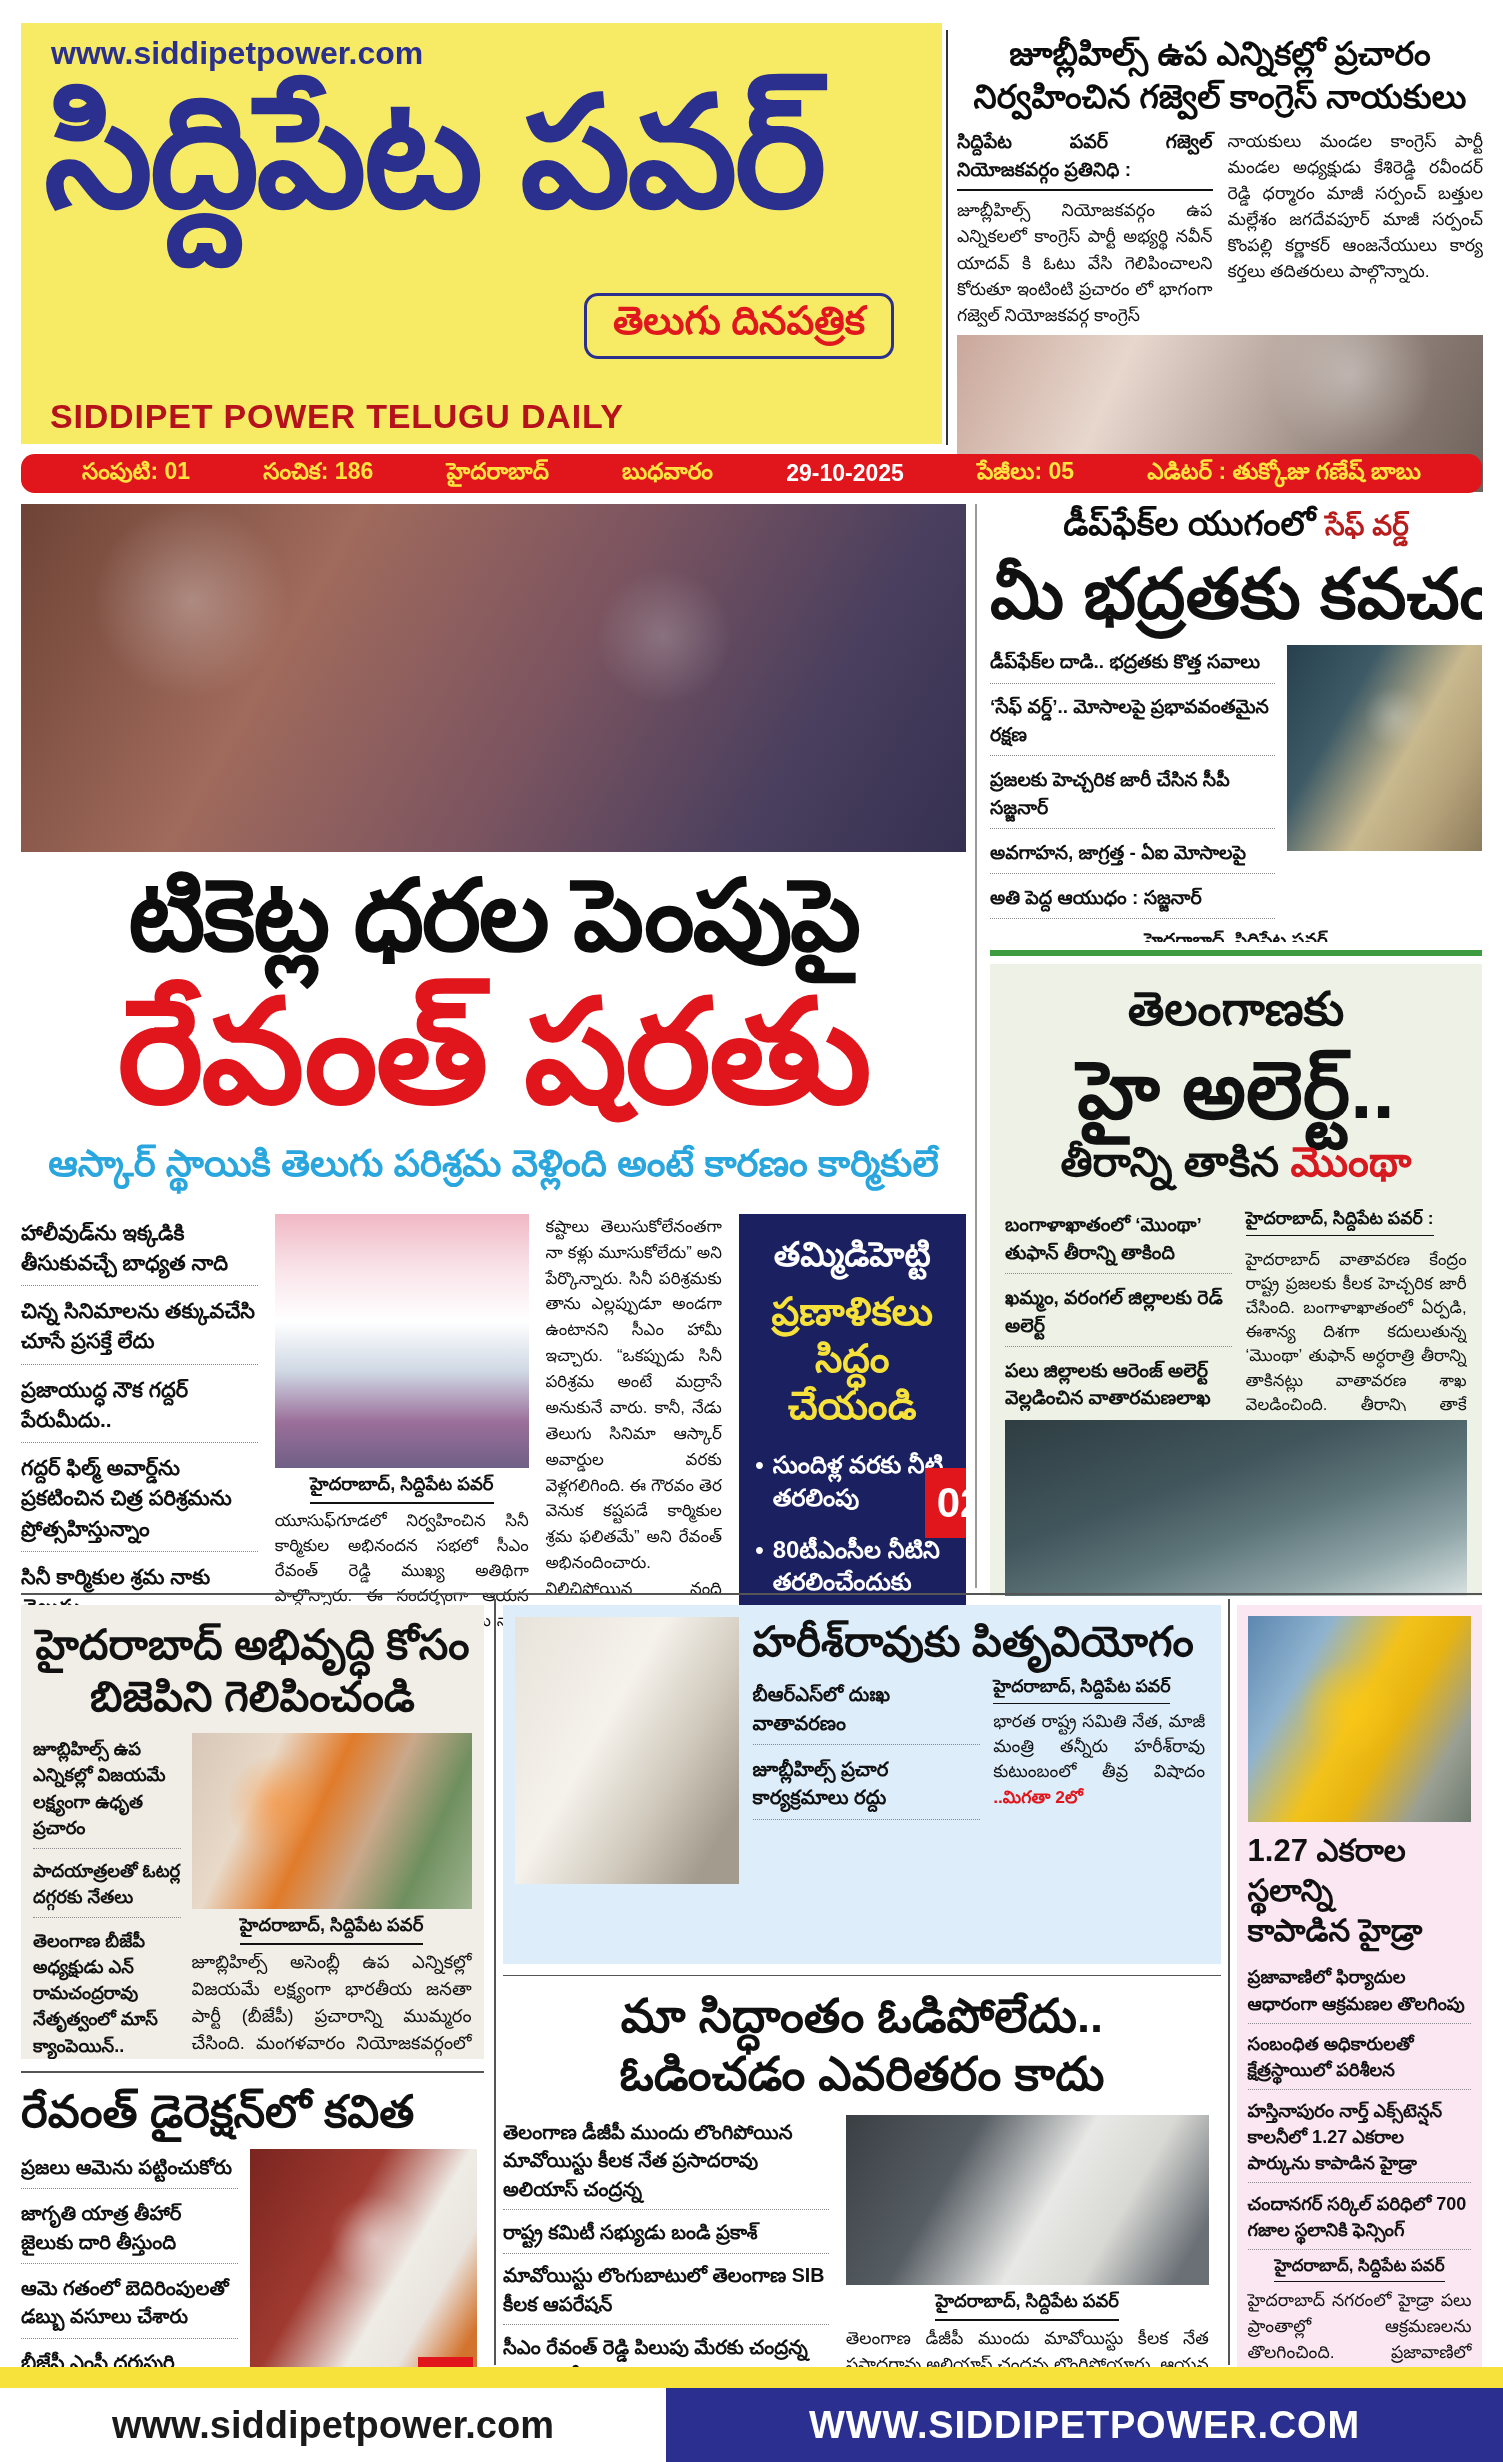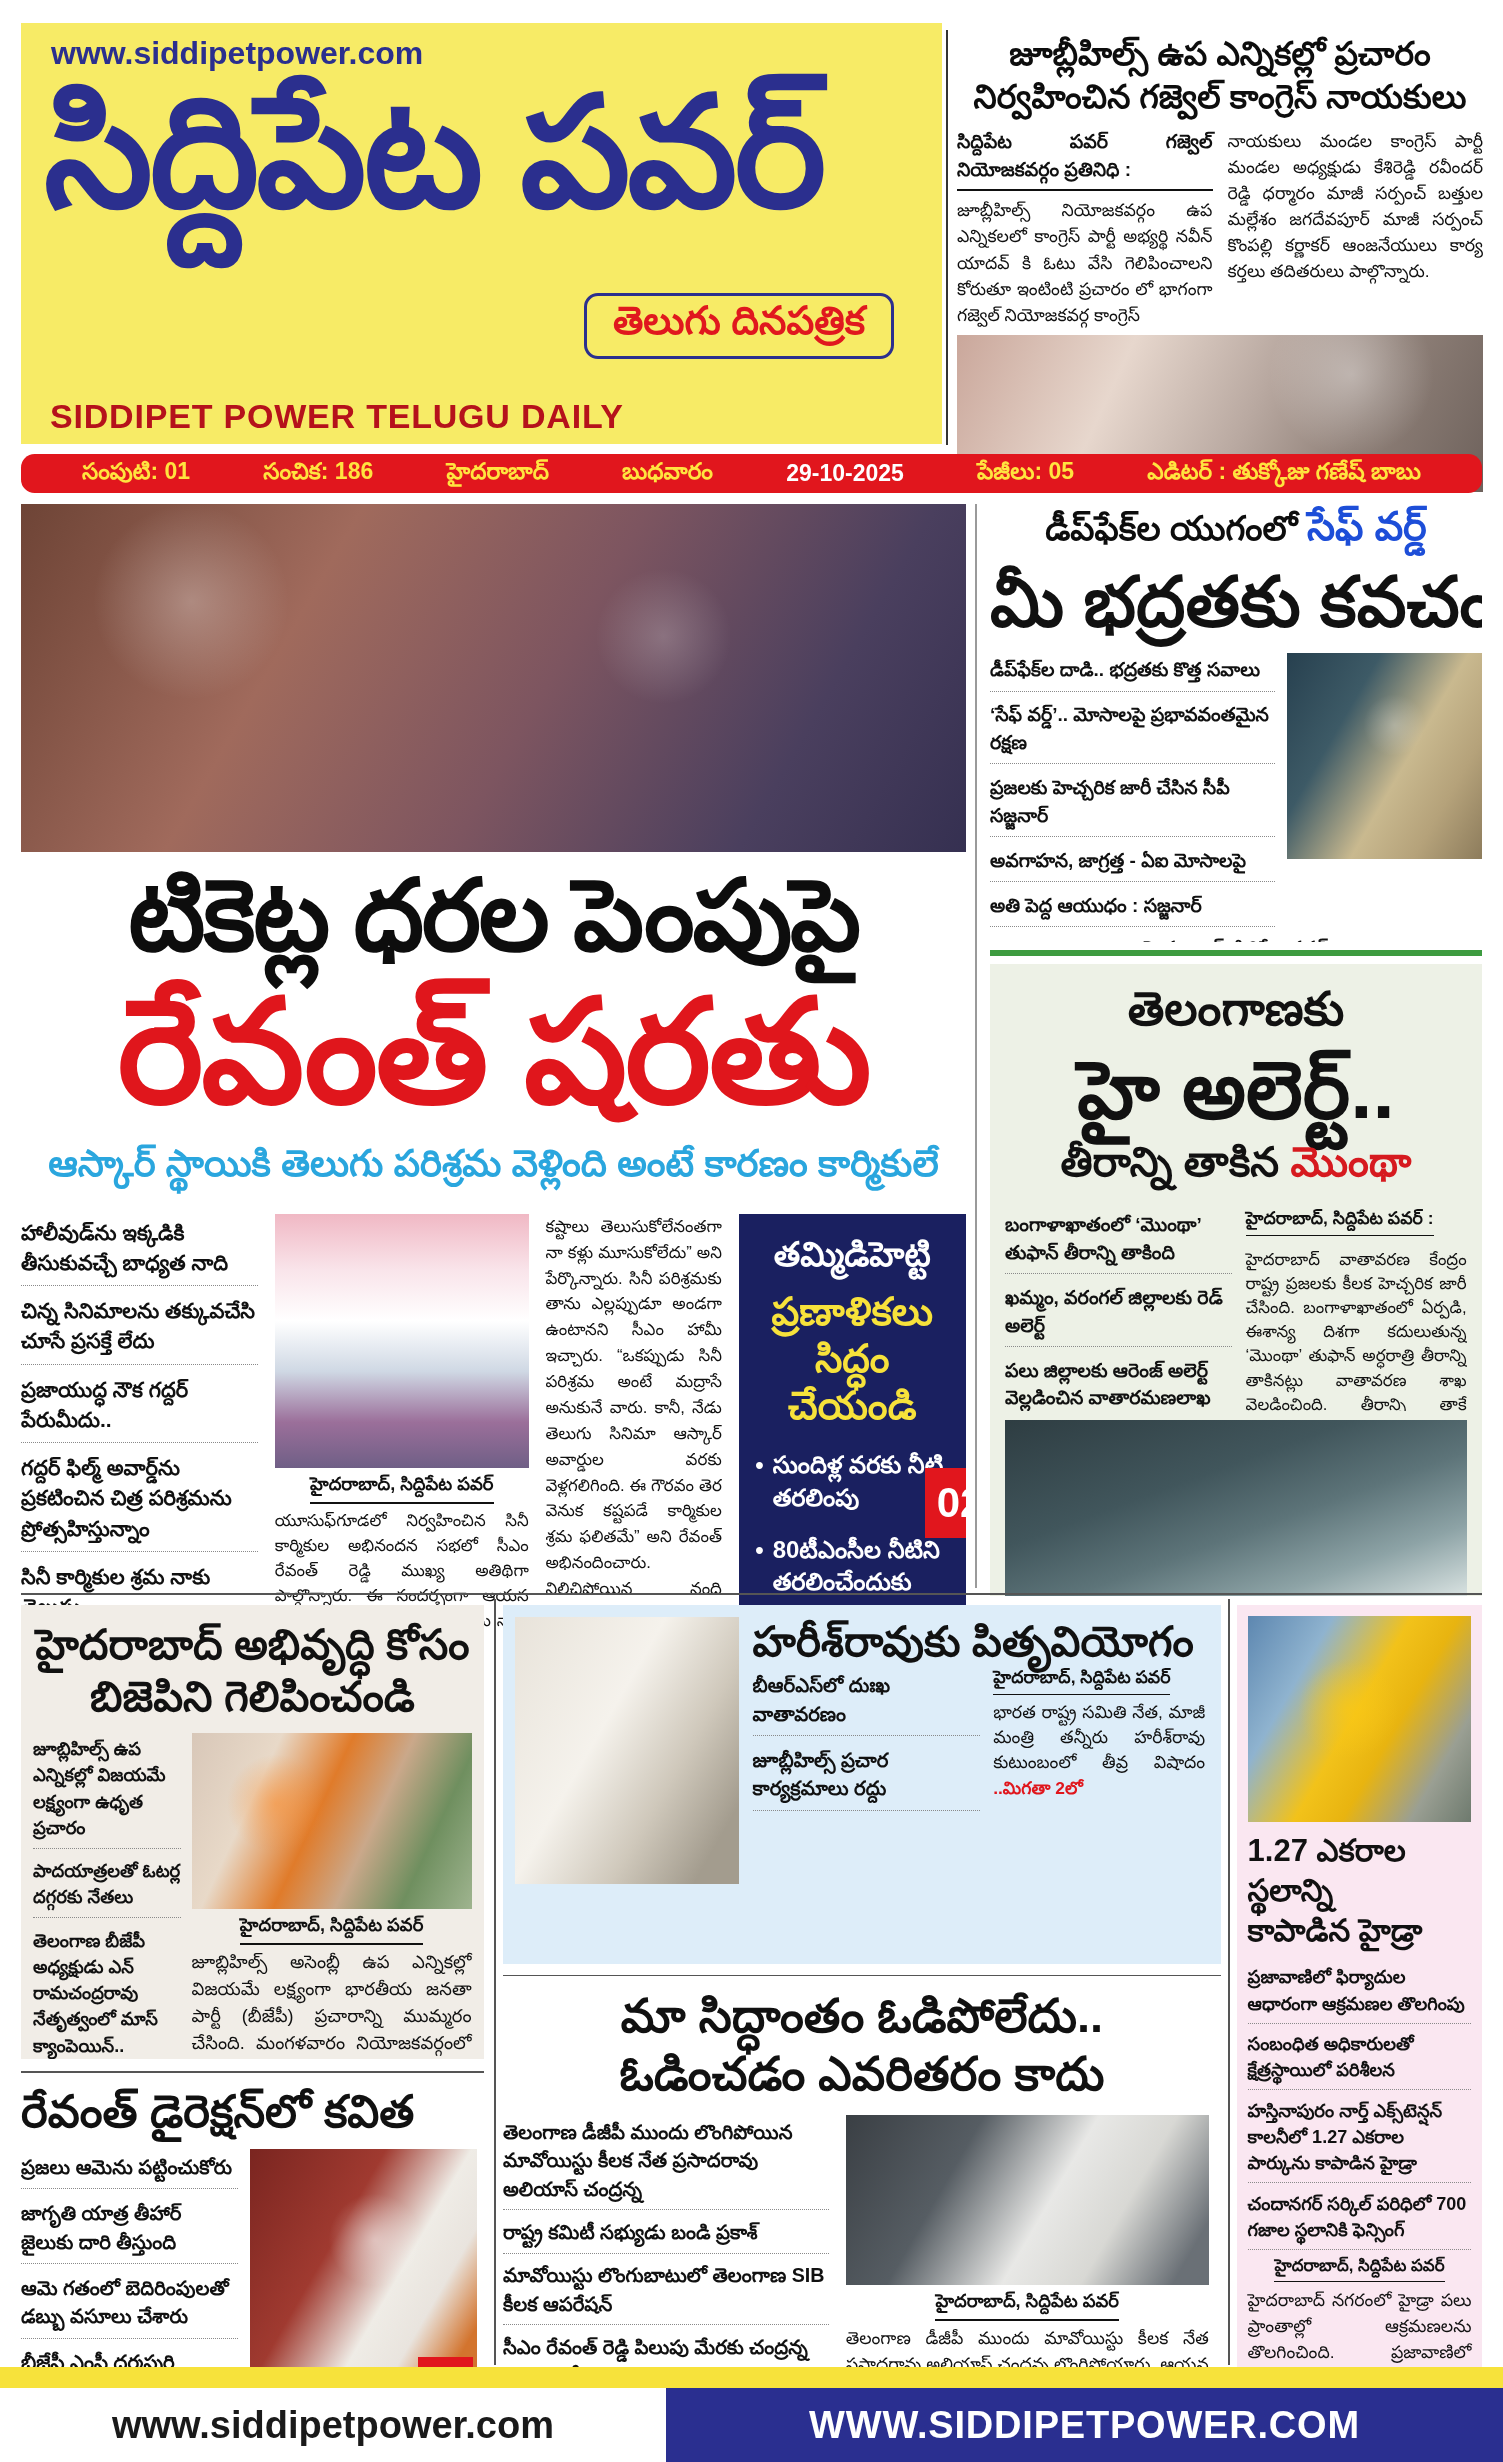--- a/index.html
+++ b/index.html
@@ -50,21 +50,21 @@
   .plan-li .dot { flex:0 0 auto; }
   .badge { position:absolute; right:-29px; top:254px; width:70px; height:70px; background:#E1161D; color:#fff; font-size:42px; font-weight:900; display:flex; align-items:center; justify-content:center; }
 
   .v-divider-main { position:absolute; left:975px; top:504px; width:1.5px; height:1084px; background:#9a9a9a; }
 
   
   .right-col { position:absolute; left:990px; top:504px; width:492px; }
   .sw { height:438px; overflow:hidden; }
   .sw-kicker { text-align:center; white-space:nowrap; }
   .sw-kicker .k1 { font-size:34px; font-weight:800; color:#0d0d0d; }
-  .sw-kicker .k2 { font-size:40px; font-weight:900; color:#1d4ed8; }
+  .sw-kicker .k2 { font-size:28px; font-weight:900; color:#b91c1c; }
   .sw-h { text-align:center; font-size:70px; font-weight:900; line-height:1.1; margin:4.5px 0 12px; white-space:nowrap; }
   .sw-row { display:flex; gap:12px; }
   .sw-pts { width:285px; }
   .sw-pts .dotted-item { font-size:19px; font-weight:700; }
   .sw-photo { width:195px; height:206px; }
   .sw-byline-wrap { text-align:center; }
   .sw-byline { display:inline-block; font-size:18px; font-weight:800; border-bottom:1.5px solid #111; padding-bottom:3px; margin:4.5px 0 6px; }
   .green-div { height:6.8px; background:#3D9B40; margin:7.6px 0; }
   .alert { height:632px; background:#EDF1E6; padding:16.7px 15px; overflow:hidden; }
   .al-h1 { text-align:center; font-size:47px; font-weight:800; }
@@ -100,21 +100,21 @@
   .kav-pts .dotted-item { font-size:19.7px; font-weight:700; }
   .kav-photo-wrap { position:relative; width:227px; }
   .kav-photo { width:227px; height:227px; }
   .kav-badge { position:absolute; right:4.5px; bottom:7.6px; width:55px; height:55px; background:#E1161D; color:#fff; font-size:33px; font-weight:900; display:flex; align-items:center; justify-content:center; }
 
   .colB { position:absolute; left:503px; top:1605px; width:718px; height:765px; overflow:hidden; }
   .harish { background:#DDEDF9; padding:12px; height:359px; display:flex; gap:13.6px; overflow:hidden; }
   .hr-photo { width:224px; height:267px; flex:0 0 auto; }
   .hr-right { flex:1; }
   .hr-h { font-size:42px; font-weight:900; line-height:1.2; white-space:nowrap; }
-  .hr-sub { display:flex; gap:13.6px; }
+  .hr-sub { display:flex; gap:13.6px; margin-top:9px; }
   .hr-pts { width:227px; }
   .hr-pts .dotted-item { font-size:19.7px; font-weight:700; }
   .hr-col { width:212px; }
   .hr-byline { display:inline-block; font-size:17.4px; font-weight:800; border-bottom:1.5px solid #111; padding-bottom:3px; margin-bottom:4.5px; }
   .hr-body { font-size:17.4px; line-height:1.45; text-align:justify; }
   .colB .h-div { height:1.5px; background:#555; margin:10.6px 0; }
   .mao-h { text-align:center; font-size:47px; font-weight:900; line-height:1.25; white-space:nowrap; }
   .mao-row { display:flex; gap:16.7px; margin-top:10.6px; }
   .mao-pts { width:326px; }
   .mao-pts .dotted-item { font-size:19.7px; font-weight:700; padding:3px 0 6px; margin-bottom:4.5px; }

